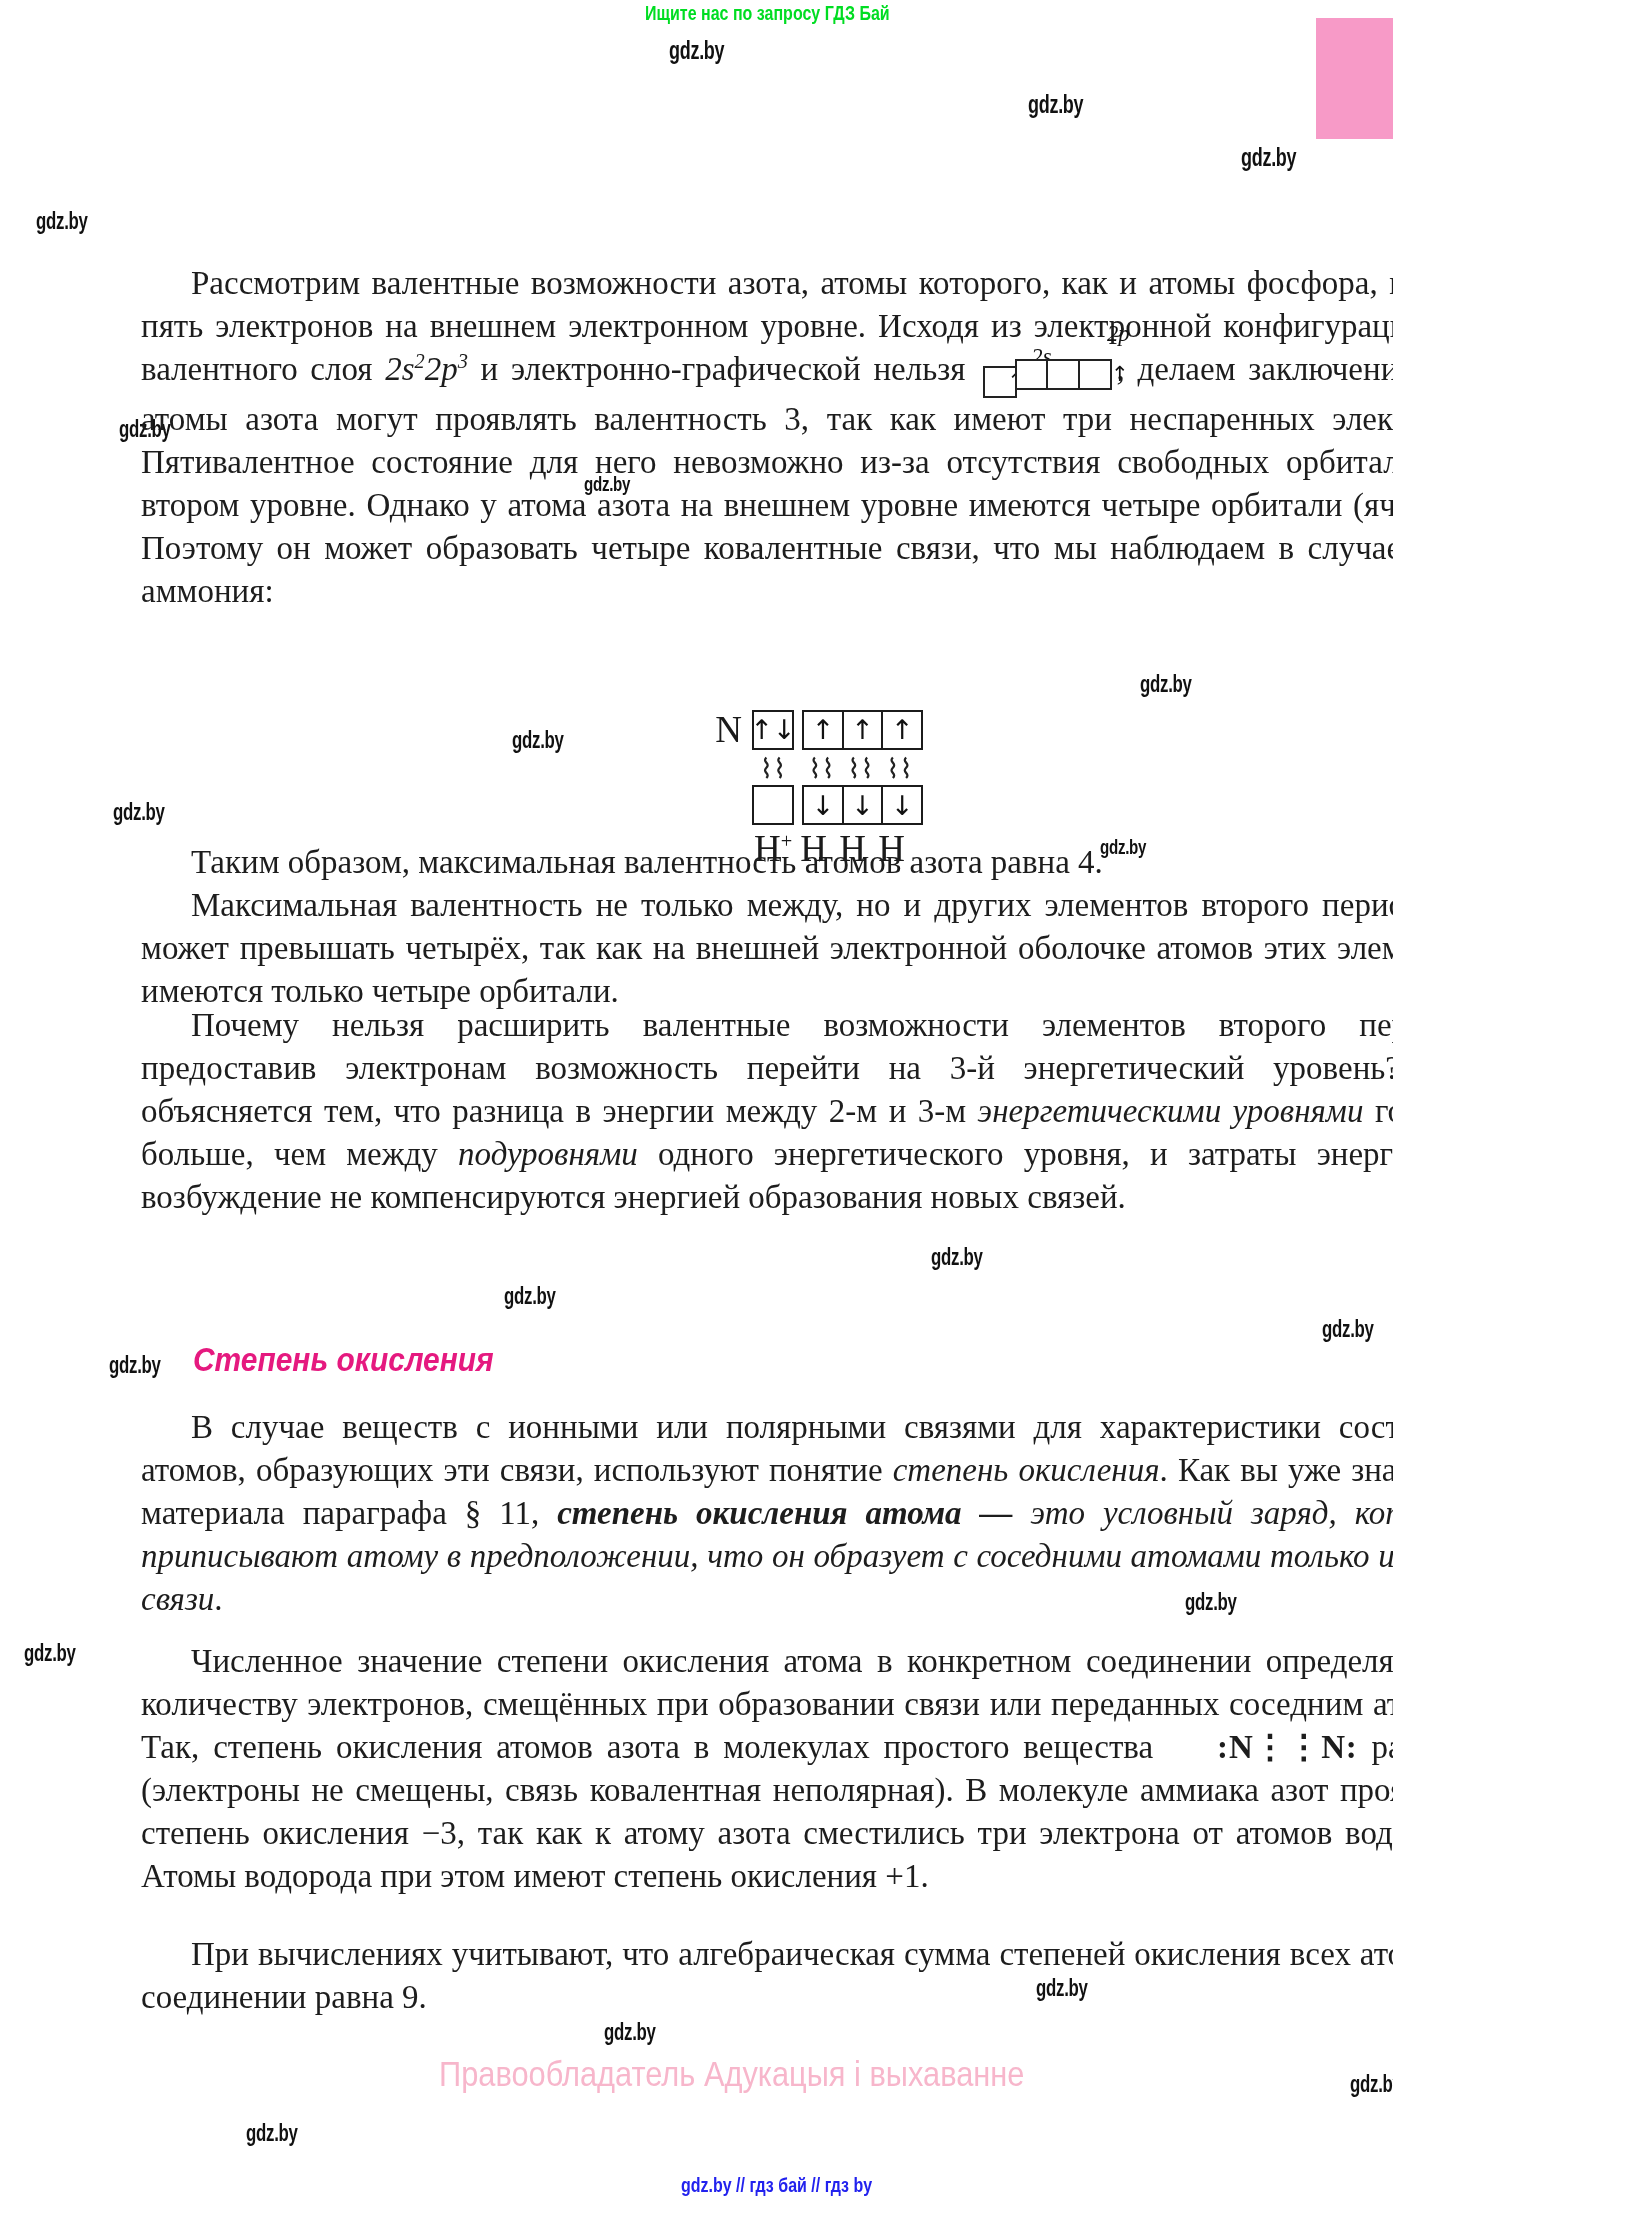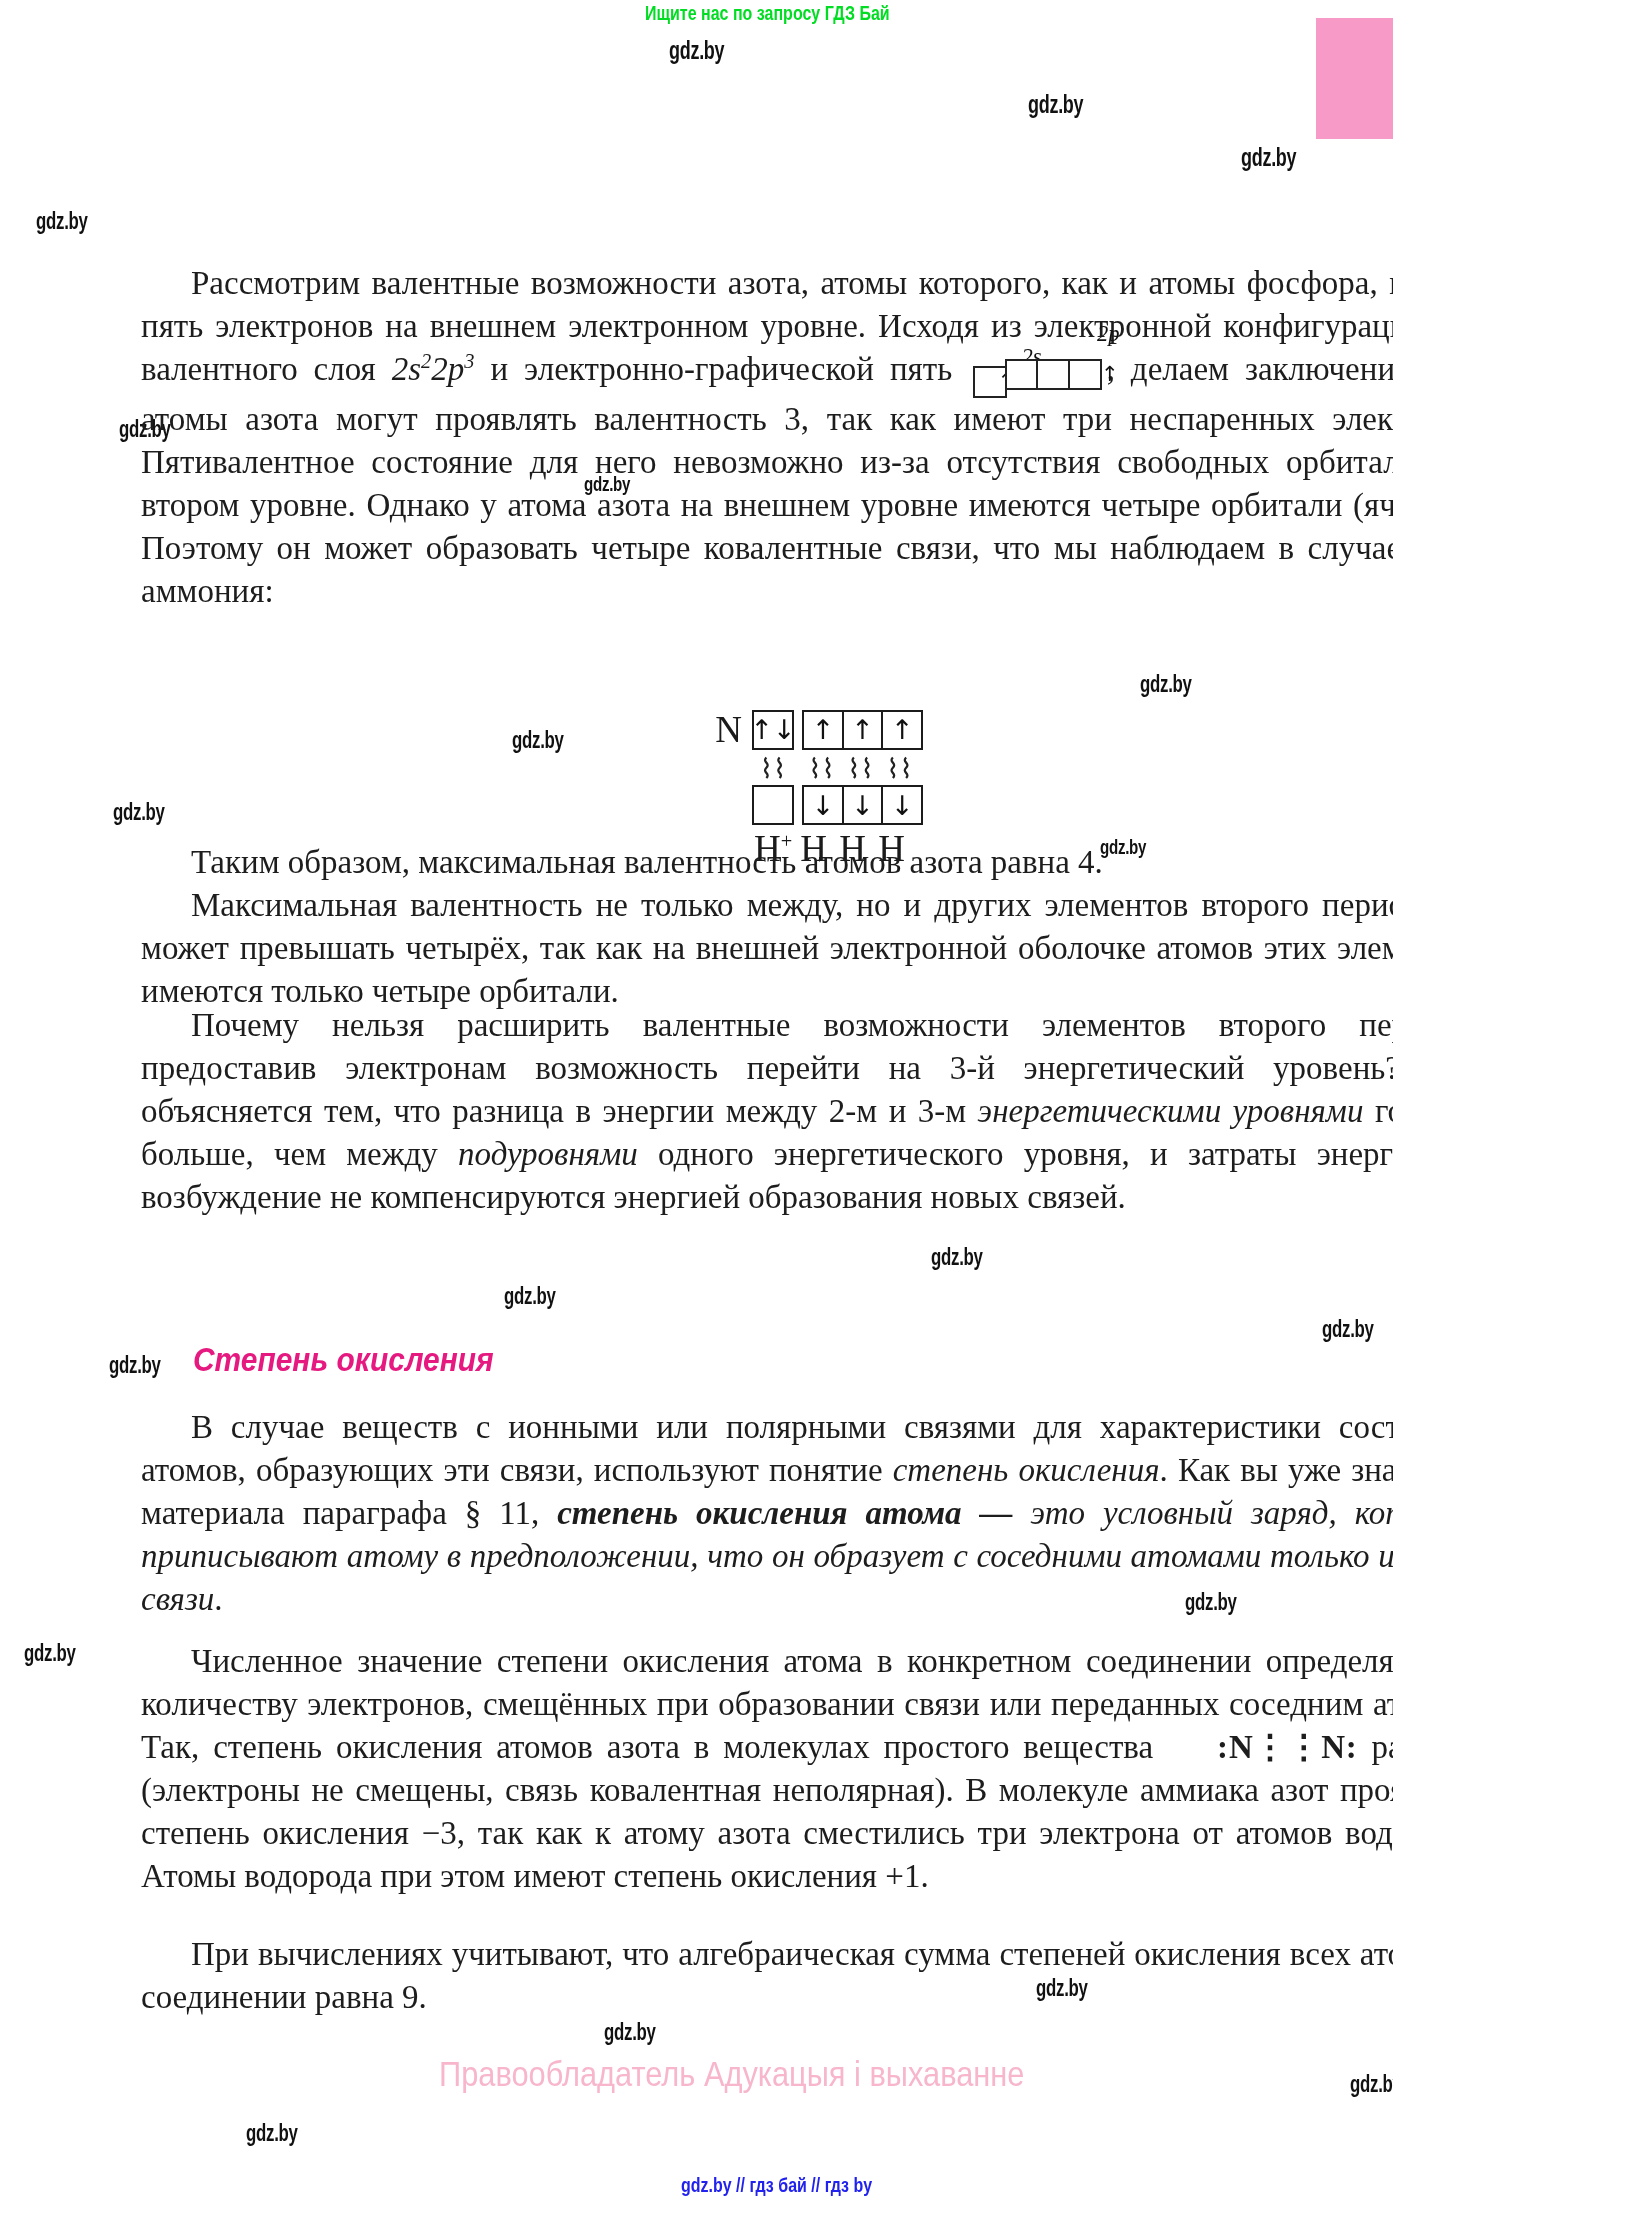--- a/index.html
+++ b/index.html
@@ -252,21 +252,21 @@
   <div class="wm" style="left:1185px; top:1589px; font-size:23.4px;">gdz.by</div>
   <div class="wm" style="left:24px; top:1640px; font-size:23.4px;">gdz.by</div>
   <div class="wm" style="left:1435px; top:1894px; font-size:23.4px;">gdz.by</div>
   <div class="wm" style="left:1036px; top:1975px; font-size:23.4px;">gdz.by</div>
   <div class="wm" style="left:604px; top:2019px; font-size:23.4px;">gdz.by</div>
   <div class="wm" style="left:1350px; top:2071px; font-size:23.4px;">gdz.by</div>
   <div class="wm" style="left:246px; top:2120px; font-size:23.4px;">gdz.by</div>
 
 
   <div class="body-col" style="top:262px;">
-    <p class="para"><span>Рассмотрим валентные возможности азота, атомы которого, как и атомы фосфора, имеют пять электронов на внешнем электронном уровне. Исходя из электронной конфигурации его валентного слоя </span><span class="sci">2<i>s</i><sup>2</sup>2<i>p</i><sup>3</sup></span><span> и электронно-графической пять </span><span class="inline-orb">
+    <p class="para"><span>Рассмотрим валентные возможности азота, атомы которого, как и атомы фосфора, имеют пять электронов на внешнем электронном уровне. Исходя из электронной конфигурации его валентного слоя </span><span class="sci">2<i>s</i><sup>2</sup>2<i>p</i><sup>3</sup></span><span> и электронно-графической нельзя </span><span class="inline-orb">
         <span class="lbl" style="left:-1.6px; top:-24px;">2s</span>
         <span class="lbl" style="left:74px; top:-47px;">2p</span>
         <span class="cellrow">
           <span class="cell" style="height:32px;">
               <span class="arrows" style="font-size:21px;">↑↓</span>
             </span>
           <span class="cell" style="height:31px; margin-bottom:8px;">
               <span class="arrows" style="font-size:21px;">↑</span>
             </span>
           <span class="cell" style="height:31px; margin-bottom:8px;">

